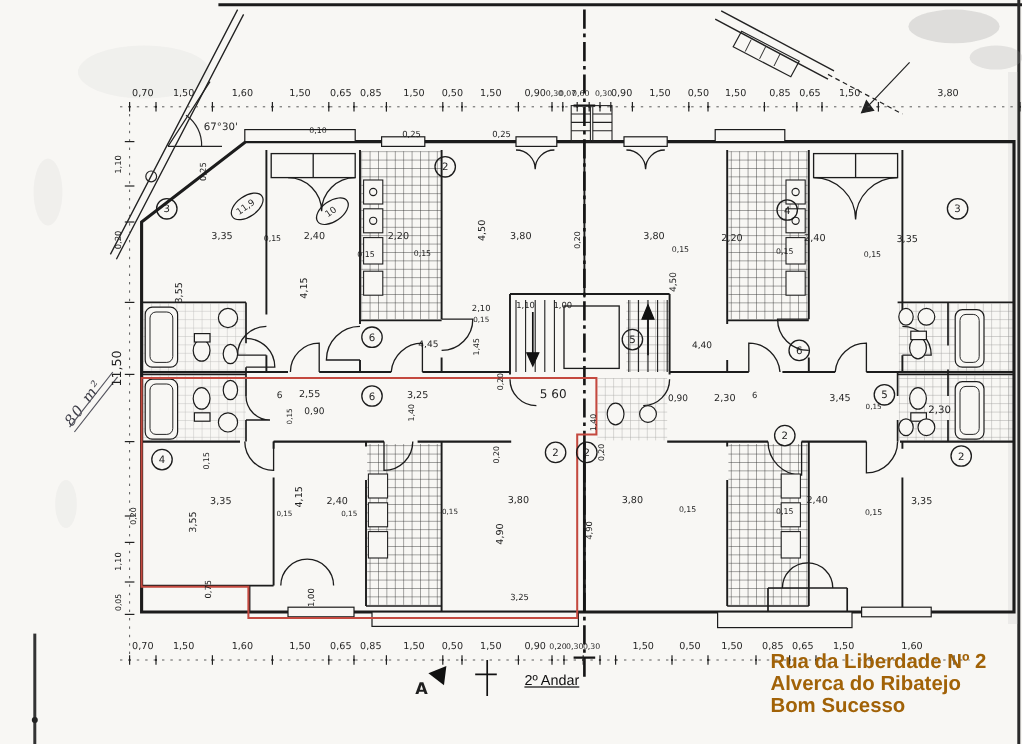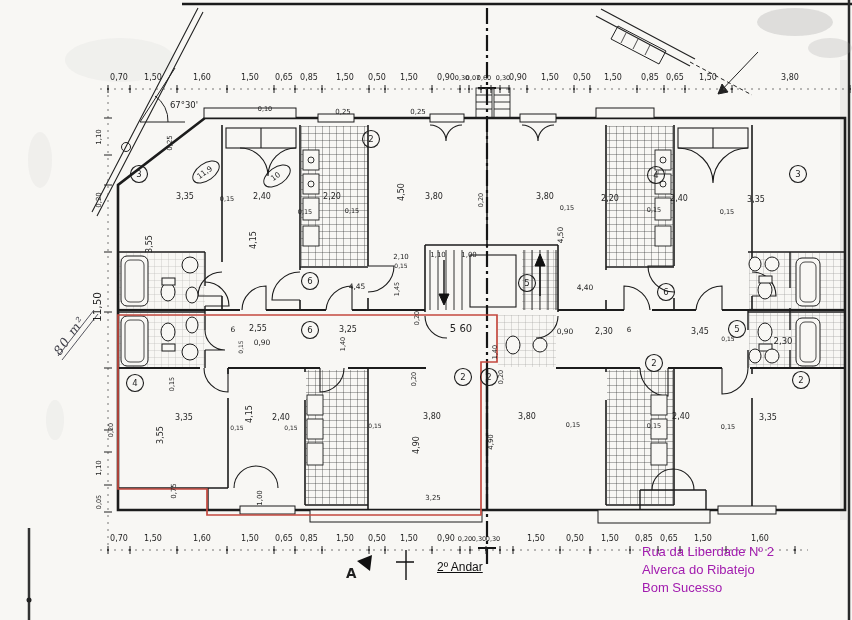--- a/index.html
+++ b/index.html
@@ -2,22 +2,22 @@
 <html><head>
 <meta charset="utf-8">
 <style>
   html,body{margin:0;padding:0;background:#fff;}
   .page{position:relative;width:852px;height:620px;background:#f8f7f4;overflow:hidden;
         font-family:"Liberation Sans",sans-serif;}
   .page svg{position:absolute;left:0;top:0;}
   svg text{font-family:"DejaVu Sans",sans-serif;fill:#1f1f1f;}
   .floor-title{position:absolute;left:437px;top:560px;font-size:12px;color:#101010;
         font-family:"Liberation Sans",sans-serif;text-decoration:underline;}
-  .address{position:absolute;left:642px;top:543px;font-size:13px;line-height:18px;color:#a21caf;
-        font-family:"Liberation Sans",sans-serif;}
+  .address{position:absolute;left:642px;top:543px;font-size:17px;line-height:18px;color:#a16207;
+        font-family:"Liberation Sans",sans-serif;font-weight:bold;}
 </style>
 </head>
 <body>
 
 <div class="page">
 <svg width="852" height="620" viewBox="0 0 852 620">
   <defs>
     <pattern id="tile" width="7" height="7" patternUnits="userSpaceOnUse">
       <path d="M0,0 H7 M0,0 V7" stroke="#2d2d2d" stroke-width="0.7" fill="none"></path>
     </pattern>

